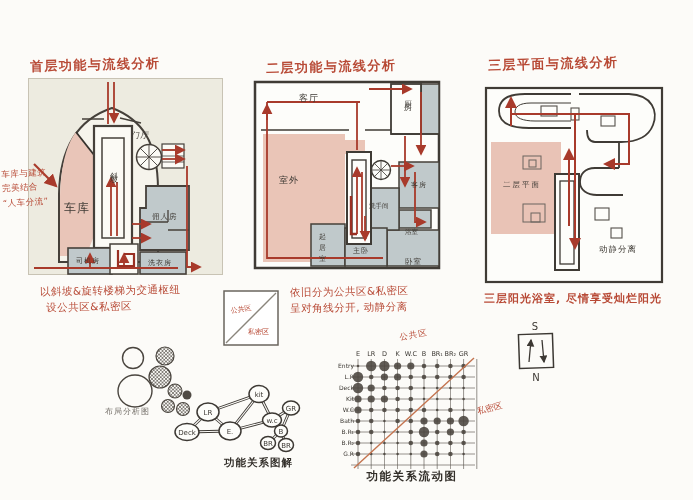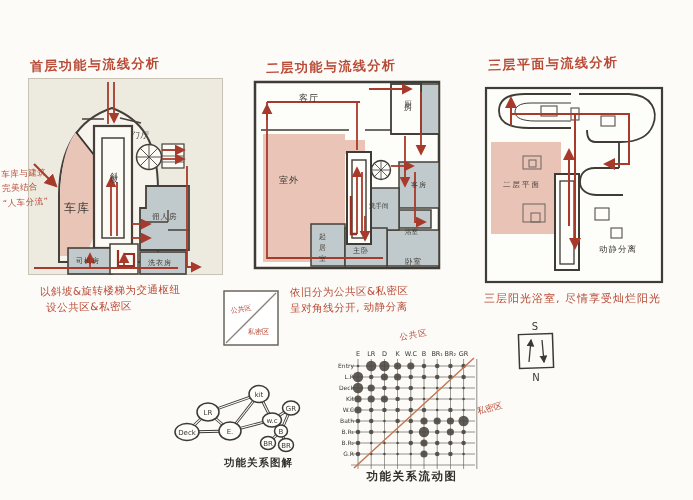--- a/index.html
+++ b/index.html
@@ -2,21 +2,21 @@
 <html><head>
 <meta charset="utf-8">
 <style>
   html,body{margin:0;padding:0;}
   #stage{position:relative;width:693px;height:500px;background:#fcfbf8;overflow:hidden;
          font-family:"DejaVu Sans",sans-serif;color:#3c3833;}
   .abs{position:absolute;}
   .red{color:#b84a36;}
   .title{font-size:13px;font-weight:bold;letter-spacing:1.5px;transform:rotate(-1.5deg);}
   .cap{font-size:10.5px;letter-spacing:0.5px;line-height:1.5;transform:rotate(-1deg);}
-  .cap3{font-size:11px;font-weight:normal;letter-spacing:1px;}
+  .cap3{font-size:11px;font-weight:bold;letter-spacing:1px;}
   .sidenote{font-size:8.5px;line-height:1.7;letter-spacing:0.5px;transform:rotate(-3deg);}
   .lbl{position:absolute;font-size:8px;color:#3e3a34;letter-spacing:1px;white-space:nowrap;}
   .vert{writing-mode:vertical-rl;letter-spacing:2px;}
   .dimlbl{color:#75706a;}
   svg{display:block;}
   .diaglbl{font-size:10.5px;font-weight:bold;color:#332f2a;letter-spacing:1px;}
 </style>
 </head>
 <body>
 
@@ -224,20 +224,38 @@
         </marker>
       </defs>
       <text x="23" y="10" text-anchor="middle" font-size="10" fill="#3c3833">S</text>
       <rect x="7" y="14" width="34" height="34" fill="none" stroke="#3c3833" stroke-width="1.5" transform="rotate(-2 24 31)"></rect>
       <path d="M 17,42 L 19,20" stroke="#3c3833" stroke-width="1.3" fill="none" marker-end="url(#ac)"></path>
       <path d="M 30,20 L 32,42" stroke="#3c3833" stroke-width="1.3" fill="none" marker-end="url(#ac)"></path>
       <text x="24" y="61" text-anchor="middle" font-size="10" fill="#3c3833">N</text>
     </svg>
   </div>
 
+  <div class="abs" style="left:103px;top:344px;width:120px;height:82px;">
+    <svg width="120" height="82" viewBox="0 0 120 82">
+      <defs>
+        <pattern id="xh" width="3.5" height="3.5" patternUnits="userSpaceOnUse">
+          <path d="M0,3.5 L3.5,0 M0,0 L3.5,3.5" stroke="#5a554f" stroke-width="0.7"></path>
+        </pattern>
+      </defs>
+      <circle cx="30" cy="14" r="10.5" fill="none" stroke="#4a453f" stroke-width="1.4"></circle>
+      <ellipse cx="32" cy="47" rx="17" ry="16" fill="none" stroke="#4a453f" stroke-width="1.4"></ellipse>
+      <circle cx="62" cy="12" r="9" fill="url(#xh)" stroke="#4a453f" stroke-width="1.2"></circle>
+      <circle cx="57" cy="33" r="11" fill="url(#xh)" stroke="#4a453f" stroke-width="1.2"></circle>
+      <circle cx="72" cy="47" r="7" fill="url(#xh)" stroke="#4a453f" stroke-width="1.1"></circle>
+      <circle cx="84" cy="51" r="4.5" fill="#4f4a44"></circle>
+      <circle cx="65" cy="62" r="6.5" fill="url(#xh)" stroke="#4a453f" stroke-width="1.1"></circle>
+      <circle cx="80" cy="65" r="6.5" fill="url(#xh)" stroke="#4a453f" stroke-width="1.1"></circle>
+    </svg>
+    <div class="abs dimlbl" style="left:2px;top:62px;font-size:8px;letter-spacing:1px;">布局分析图</div>
+  </div>
 
   <div class="abs" style="left:162px;top:372px;width:168px;height:102px;">
     <svg id="net-svg" width="168" height="102" viewBox="0 0 168 102">
         <line x1="25" y1="60" x2="46" y2="40" stroke="#3c3833" stroke-width="2.8"></line>
         <line x1="25" y1="60" x2="46" y2="40" stroke="#fcfbf8" stroke-width="1.1"></line>
         <line x1="25" y1="60" x2="68" y2="59" stroke="#3c3833" stroke-width="2.8"></line>
         <line x1="25" y1="60" x2="68" y2="59" stroke="#fcfbf8" stroke-width="1.1"></line>
         <line x1="46" y1="40" x2="68" y2="59" stroke="#3c3833" stroke-width="2.8"></line>
         <line x1="46" y1="40" x2="68" y2="59" stroke="#fcfbf8" stroke-width="1.1"></line>
         <line x1="46" y1="40" x2="97" y2="22" stroke="#3c3833" stroke-width="2.8"></line>

